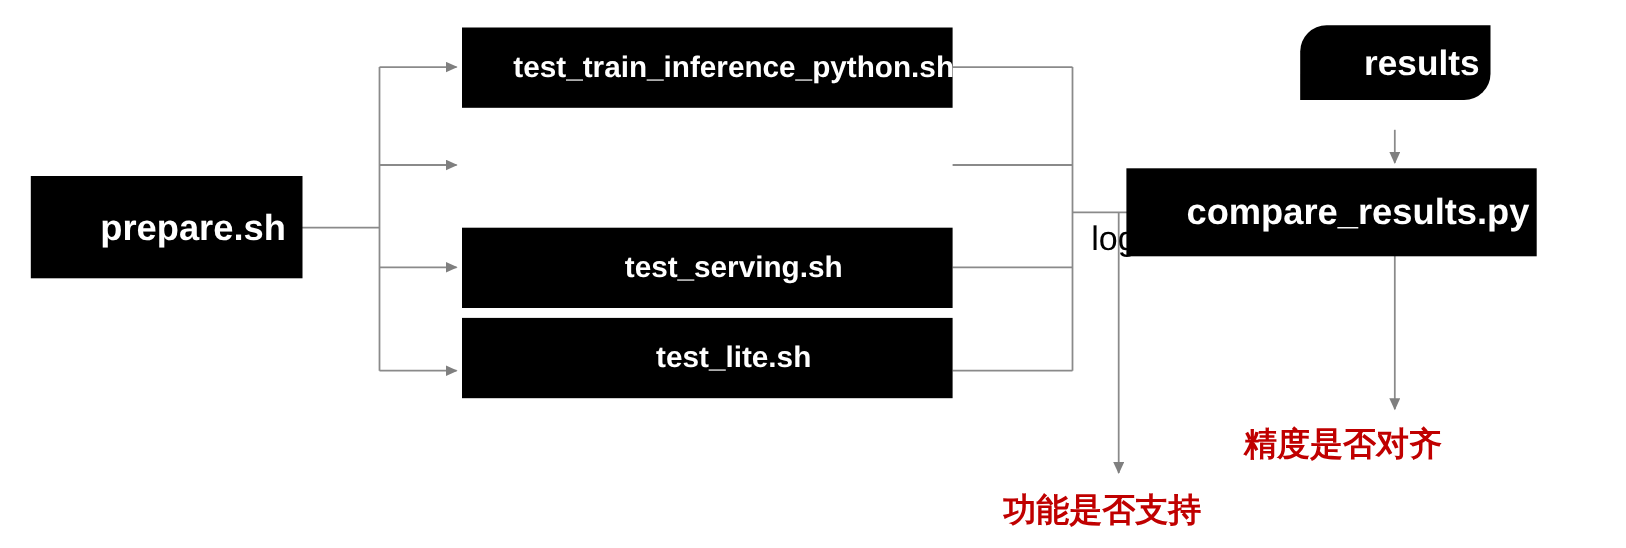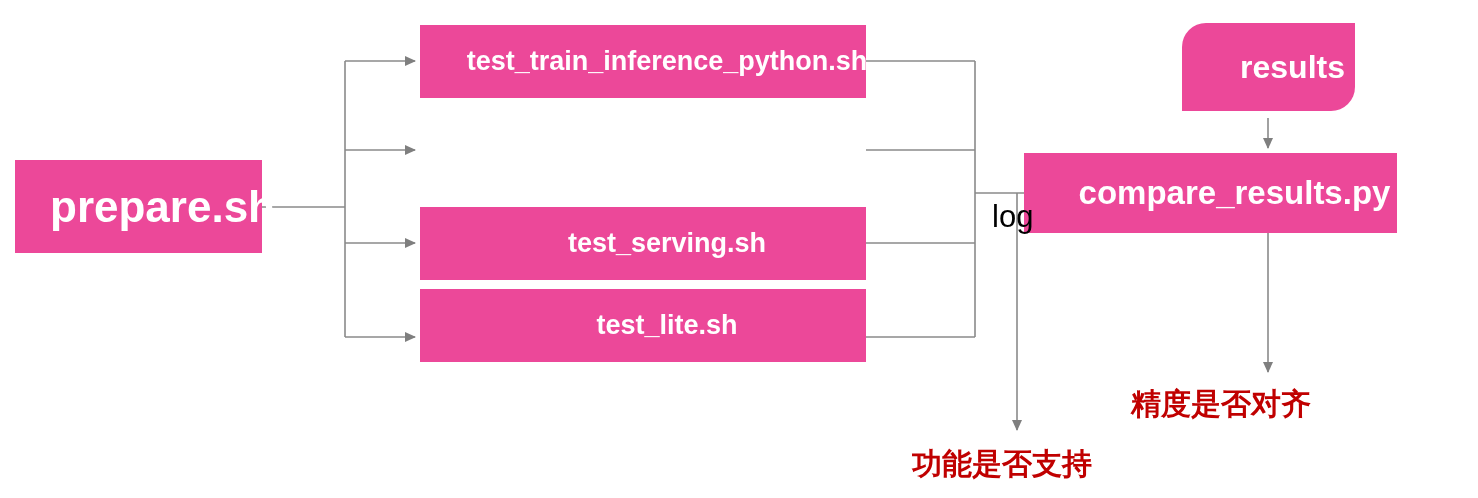--- a/index.html
+++ b/index.html
@@ -20,34 +20,34 @@
     left: 0;
     top: 0;
     z-index: 1;
   }
   .node {
     position: absolute;
     z-index: 2;
     display: flex;
     align-items: center;
     justify-content: center;
-    background: #ec4899;
+    background: #000000;
     color: #ffffff;
     font-weight: bold;
     text-align: center;
     box-sizing: border-box;
     padding-left: 48px;
   }
-  .node-prepare       { left: 15px;   top: 160px; width: 247px; height: 93px;  font-size: 44px; }
+  .node-prepare       { left: 28px;   top: 160px; width: 247px; height: 93px;  font-size: 33px; }
   .node-test          { left: 420px;  width: 446px; height: 73px; font-size: 27px; }
   .node-test-1        { top: 25px;  }
   .node-test-2        { top: 114px; }
   .node-test-3        { top: 207px; text-align: right; }
   .node-test-4        { top: 289px; }
-  .node-results       { left: 1182px; top: 23px;  width: 173px; height: 88px;  font-size: 32px;
+  .node-results       { left: 1182px; top: 23px;  width: 173px; height: 68px;  font-size: 32px;
                         border-radius: 24px 0 24px 0; }
   .node-compare       { left: 1024px; top: 153px; width: 373px; height: 80px;  font-size: 33px; }
   .edge-label {
     position: absolute;
     z-index: 2;
     color: #000000;
     font-size: 31px;
     font-weight: normal;
   }
   .edge-label-log { left: 992px; top: 162px; margin-top: 37px; }

